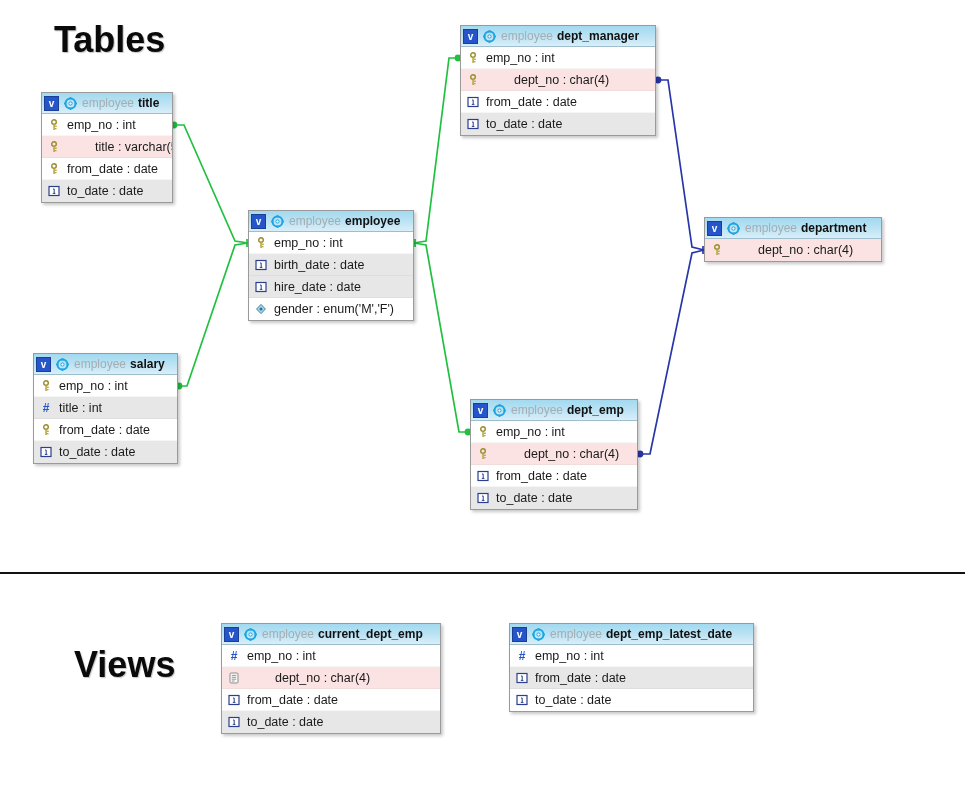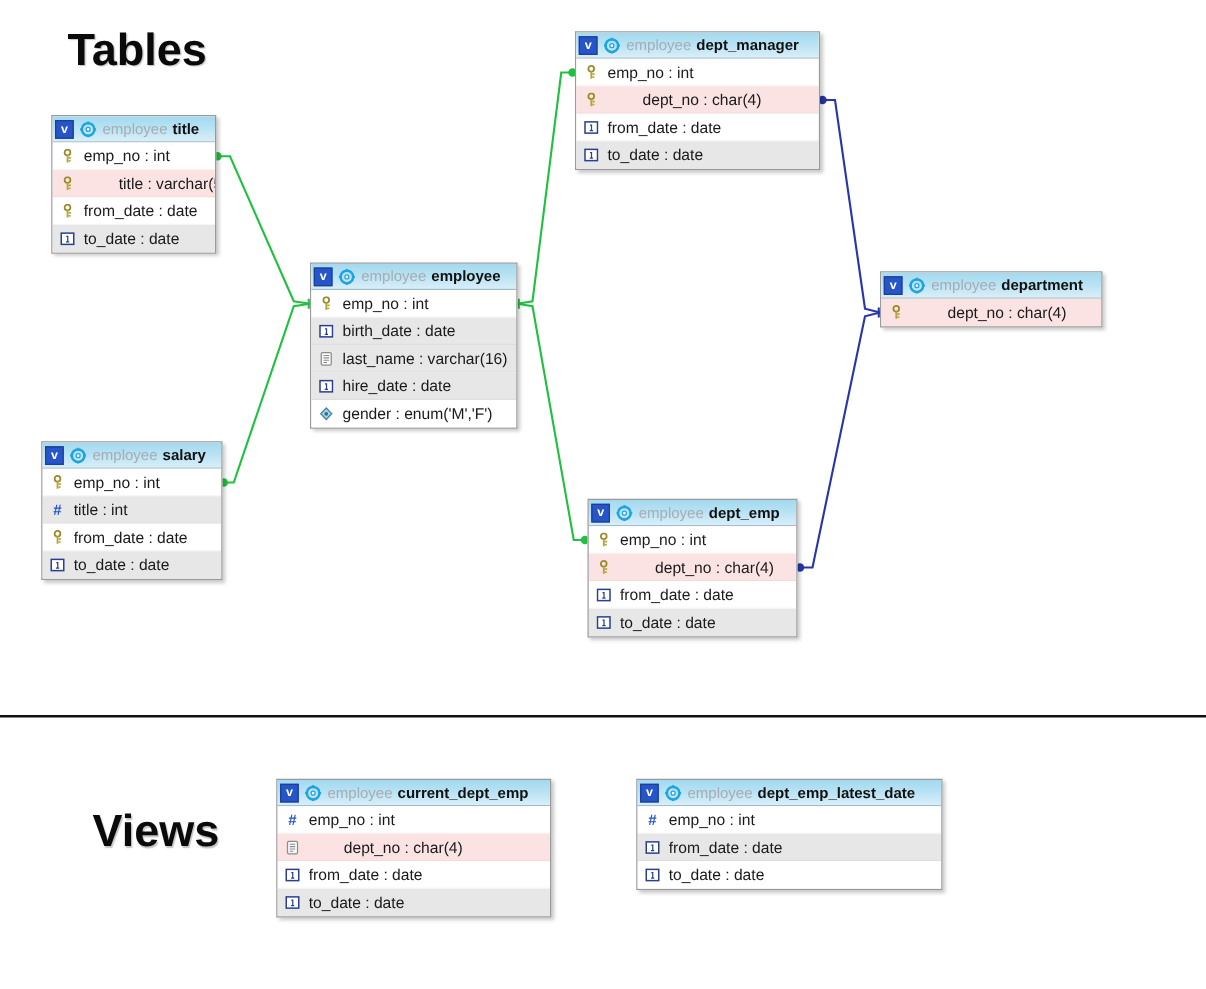--- a/index.html
+++ b/index.html
@@ -321,294 +321,282 @@
               <svg width="12" height="12" viewBox="0 0 12 12">
                 <rect x="1" y="1.5" width="10" height="9" fill="#ffffff" stroke="#2b3f8f" stroke-width="1.2"></rect>
                 <path d="M5 4 L6.2 4 L6.2 8.4 M4.8 8.4 L7.4 8.4" stroke="#2b3f8f" stroke-width="1" fill="none"></path>
               </svg>
             </span>
             <span class="col-label">birth_date : date</span>
           </div>
           <div class="ent-row row-grey">
             <span class="col-icon">
               <svg width="12" height="12" viewBox="0 0 12 12">
+                <rect x="1" y="1.5" width="10" height="9" fill="#ffffff" stroke="#2b3f8f" stroke-width="1.2"></rect>
+                <path d="M5 4 L6.2 4 L6.2 8.4 M4.8 8.4 L7.4 8.4" stroke="#2b3f8f" stroke-width="1" fill="none"></path>
+              </svg>
+            </span>
+            <span class="col-label">hire_date : date</span>
+          </div>
+          <div class="ent-row row-white">
+            <span class="col-icon">
+              <svg width="12" height="12" viewBox="0 0 12 12">
+                <polygon points="6,1.4 10.4,6 6,10.6 1.6,6" fill="#9fd8ef" stroke="#4a7f96" stroke-width="1"></polygon>
+                <circle cx="6" cy="6" r="1.5" fill="#2e6f8c"></circle>
+              </svg>
+            </span>
+            <span class="col-label">gender : enum('M','F')</span>
+          </div>
+        </div>
+      </div>
+      <div class="entity" style="left: 460px; top: 25px; width: 196px;">
+        <div class="ent-header">
+          <div class="vbadge">v</div>
+          <div class="gear">
+            <svg width="13" height="13" viewBox="0 0 13 13">
+              <circle cx="6.5" cy="6.5" r="5" fill="none" stroke="#1ea4e0" stroke-width="2"></circle>
+              <circle cx="6.5" cy="6.5" r="1.6" fill="#ffffff" stroke="#1ea4e0" stroke-width="1"></circle>
+              <rect x="5.7" y="0" width="1.6" height="2.2" fill="#1ea4e0"></rect>
+              <rect x="5.7" y="10.8" width="1.6" height="2.2" fill="#1ea4e0"></rect>
+              <rect x="0" y="5.7" width="2.2" height="1.6" fill="#1ea4e0"></rect>
+              <rect x="10.8" y="5.7" width="2.2" height="1.6" fill="#1ea4e0"></rect>
+            </svg>
+          </div>
+          <span class="schema-name">employee</span>
+          <span class="table-name">dept_manager</span>
+        </div>
+        <div class="ent-rows">
+          <div class="ent-row row-white">
+            <span class="col-icon">
+              <svg width="12" height="12" viewBox="0 0 12 12">
+                <circle cx="6" cy="3" r="2.3" fill="none" stroke="#9a8b2a" stroke-width="1.4"></circle>
+                <rect x="5.3" y="5" width="1.5" height="6" fill="#b5a43a"></rect>
+                <rect x="6.8" y="6.6" width="2" height="1.3" fill="#b5a43a"></rect>
+                <rect x="6.8" y="9" width="1.7" height="1.3" fill="#b5a43a"></rect>
+              </svg>
+            </span>
+            <span class="col-label">emp_no : int</span>
+          </div>
+          <div class="ent-row row-pink">
+            <span class="col-icon">
+              <svg width="12" height="12" viewBox="0 0 12 12">
+                <circle cx="6" cy="3" r="2.3" fill="none" stroke="#9a8b2a" stroke-width="1.4"></circle>
+                <rect x="5.3" y="5" width="1.5" height="6" fill="#b5a43a"></rect>
+                <rect x="6.8" y="6.6" width="2" height="1.3" fill="#b5a43a"></rect>
+                <rect x="6.8" y="9" width="1.7" height="1.3" fill="#b5a43a"></rect>
+              </svg>
+            </span>
+            <span class="col-label">dept_no : char(4)</span>
+          </div>
+          <div class="ent-row row-white">
+            <span class="col-icon">
+              <svg width="12" height="12" viewBox="0 0 12 12">
+                <rect x="1" y="1.5" width="10" height="9" fill="#ffffff" stroke="#2b3f8f" stroke-width="1.2"></rect>
+                <path d="M5 4 L6.2 4 L6.2 8.4 M4.8 8.4 L7.4 8.4" stroke="#2b3f8f" stroke-width="1" fill="none"></path>
+              </svg>
+            </span>
+            <span class="col-label">from_date : date</span>
+          </div>
+          <div class="ent-row row-grey">
+            <span class="col-icon">
+              <svg width="12" height="12" viewBox="0 0 12 12">
+                <rect x="1" y="1.5" width="10" height="9" fill="#ffffff" stroke="#2b3f8f" stroke-width="1.2"></rect>
+                <path d="M5 4 L6.2 4 L6.2 8.4 M4.8 8.4 L7.4 8.4" stroke="#2b3f8f" stroke-width="1" fill="none"></path>
+              </svg>
+            </span>
+            <span class="col-label">to_date : date</span>
+          </div>
+        </div>
+      </div>
+      <div class="entity" style="left: 470px; top: 399px; width: 168px;">
+        <div class="ent-header">
+          <div class="vbadge">v</div>
+          <div class="gear">
+            <svg width="13" height="13" viewBox="0 0 13 13">
+              <circle cx="6.5" cy="6.5" r="5" fill="none" stroke="#1ea4e0" stroke-width="2"></circle>
+              <circle cx="6.5" cy="6.5" r="1.6" fill="#ffffff" stroke="#1ea4e0" stroke-width="1"></circle>
+              <rect x="5.7" y="0" width="1.6" height="2.2" fill="#1ea4e0"></rect>
+              <rect x="5.7" y="10.8" width="1.6" height="2.2" fill="#1ea4e0"></rect>
+              <rect x="0" y="5.7" width="2.2" height="1.6" fill="#1ea4e0"></rect>
+              <rect x="10.8" y="5.7" width="2.2" height="1.6" fill="#1ea4e0"></rect>
+            </svg>
+          </div>
+          <span class="schema-name">employee</span>
+          <span class="table-name">dept_emp</span>
+        </div>
+        <div class="ent-rows">
+          <div class="ent-row row-white">
+            <span class="col-icon">
+              <svg width="12" height="12" viewBox="0 0 12 12">
+                <circle cx="6" cy="3" r="2.3" fill="none" stroke="#9a8b2a" stroke-width="1.4"></circle>
+                <rect x="5.3" y="5" width="1.5" height="6" fill="#b5a43a"></rect>
+                <rect x="6.8" y="6.6" width="2" height="1.3" fill="#b5a43a"></rect>
+                <rect x="6.8" y="9" width="1.7" height="1.3" fill="#b5a43a"></rect>
+              </svg>
+            </span>
+            <span class="col-label">emp_no : int</span>
+          </div>
+          <div class="ent-row row-pink">
+            <span class="col-icon">
+              <svg width="12" height="12" viewBox="0 0 12 12">
+                <circle cx="6" cy="3" r="2.3" fill="none" stroke="#9a8b2a" stroke-width="1.4"></circle>
+                <rect x="5.3" y="5" width="1.5" height="6" fill="#b5a43a"></rect>
+                <rect x="6.8" y="6.6" width="2" height="1.3" fill="#b5a43a"></rect>
+                <rect x="6.8" y="9" width="1.7" height="1.3" fill="#b5a43a"></rect>
+              </svg>
+            </span>
+            <span class="col-label">dept_no : char(4)</span>
+          </div>
+          <div class="ent-row row-white">
+            <span class="col-icon">
+              <svg width="12" height="12" viewBox="0 0 12 12">
+                <rect x="1" y="1.5" width="10" height="9" fill="#ffffff" stroke="#2b3f8f" stroke-width="1.2"></rect>
+                <path d="M5 4 L6.2 4 L6.2 8.4 M4.8 8.4 L7.4 8.4" stroke="#2b3f8f" stroke-width="1" fill="none"></path>
+              </svg>
+            </span>
+            <span class="col-label">from_date : date</span>
+          </div>
+          <div class="ent-row row-grey">
+            <span class="col-icon">
+              <svg width="12" height="12" viewBox="0 0 12 12">
+                <rect x="1" y="1.5" width="10" height="9" fill="#ffffff" stroke="#2b3f8f" stroke-width="1.2"></rect>
+                <path d="M5 4 L6.2 4 L6.2 8.4 M4.8 8.4 L7.4 8.4" stroke="#2b3f8f" stroke-width="1" fill="none"></path>
+              </svg>
+            </span>
+            <span class="col-label">to_date : date</span>
+          </div>
+        </div>
+      </div>
+      <div class="entity" style="left: 704px; top: 217px; width: 178px;">
+        <div class="ent-header">
+          <div class="vbadge">v</div>
+          <div class="gear">
+            <svg width="13" height="13" viewBox="0 0 13 13">
+              <circle cx="6.5" cy="6.5" r="5" fill="none" stroke="#1ea4e0" stroke-width="2"></circle>
+              <circle cx="6.5" cy="6.5" r="1.6" fill="#ffffff" stroke="#1ea4e0" stroke-width="1"></circle>
+              <rect x="5.7" y="0" width="1.6" height="2.2" fill="#1ea4e0"></rect>
+              <rect x="5.7" y="10.8" width="1.6" height="2.2" fill="#1ea4e0"></rect>
+              <rect x="0" y="5.7" width="2.2" height="1.6" fill="#1ea4e0"></rect>
+              <rect x="10.8" y="5.7" width="2.2" height="1.6" fill="#1ea4e0"></rect>
+            </svg>
+          </div>
+          <span class="schema-name">employee</span>
+          <span class="table-name">department</span>
+        </div>
+        <div class="ent-rows">
+          <div class="ent-row row-pink">
+            <span class="col-icon">
+              <svg width="12" height="12" viewBox="0 0 12 12">
+                <circle cx="6" cy="3" r="2.3" fill="none" stroke="#9a8b2a" stroke-width="1.4"></circle>
+                <rect x="5.3" y="5" width="1.5" height="6" fill="#b5a43a"></rect>
+                <rect x="6.8" y="6.6" width="2" height="1.3" fill="#b5a43a"></rect>
+                <rect x="6.8" y="9" width="1.7" height="1.3" fill="#b5a43a"></rect>
+              </svg>
+            </span>
+            <span class="col-label">dept_no : char(4)</span>
+          </div>
+        </div>
+      </div>
+      <div class="entity" style="left: 221px; top: 623px; width: 220px;">
+        <div class="ent-header">
+          <div class="vbadge">v</div>
+          <div class="gear">
+            <svg width="13" height="13" viewBox="0 0 13 13">
+              <circle cx="6.5" cy="6.5" r="5" fill="none" stroke="#1ea4e0" stroke-width="2"></circle>
+              <circle cx="6.5" cy="6.5" r="1.6" fill="#ffffff" stroke="#1ea4e0" stroke-width="1"></circle>
+              <rect x="5.7" y="0" width="1.6" height="2.2" fill="#1ea4e0"></rect>
+              <rect x="5.7" y="10.8" width="1.6" height="2.2" fill="#1ea4e0"></rect>
+              <rect x="0" y="5.7" width="2.2" height="1.6" fill="#1ea4e0"></rect>
+              <rect x="10.8" y="5.7" width="2.2" height="1.6" fill="#1ea4e0"></rect>
+            </svg>
+          </div>
+          <span class="schema-name">employee</span>
+          <span class="table-name">current_dept_emp</span>
+        </div>
+        <div class="ent-rows">
+          <div class="ent-row row-white">
+            <span class="col-icon">
+              <svg width="12" height="12" viewBox="0 0 12 12">
+                <text x="6" y="10" text-anchor="middle" font-family="Liberation Sans, sans-serif" font-size="12" font-weight="bold" fill="#2555c8">#</text>
+              </svg>
+            </span>
+            <span class="col-label">emp_no : int</span>
+          </div>
+          <div class="ent-row row-pink">
+            <span class="col-icon">
+              <svg width="12" height="12" viewBox="0 0 12 12">
                 <rect x="2" y="1" width="8" height="10" rx="1" fill="#fafafa" stroke="#8d8d8d" stroke-width="1"></rect>
                 <line x1="3.8" y1="3.4" x2="8.2" y2="3.4" stroke="#8d8d8d" stroke-width="0.9"></line>
                 <line x1="3.8" y1="5.3" x2="8.2" y2="5.3" stroke="#8d8d8d" stroke-width="0.9"></line>
                 <line x1="3.8" y1="7.2" x2="8.2" y2="7.2" stroke="#8d8d8d" stroke-width="0.9"></line>
                 <line x1="3.8" y1="9.0" x2="6.6" y2="9.0" stroke="#8d8d8d" stroke-width="0.9"></line>
               </svg>
             </span>
-            <span class="col-label">last_name : varchar(16)</span>
-          </div>
-          <div class="ent-row row-grey">
-            <span class="col-icon">
-              <svg width="12" height="12" viewBox="0 0 12 12">
-                <rect x="1" y="1.5" width="10" height="9" fill="#ffffff" stroke="#2b3f8f" stroke-width="1.2"></rect>
-                <path d="M5 4 L6.2 4 L6.2 8.4 M4.8 8.4 L7.4 8.4" stroke="#2b3f8f" stroke-width="1" fill="none"></path>
-              </svg>
-            </span>
-            <span class="col-label">hire_date : date</span>
-          </div>
-          <div class="ent-row row-white">
-            <span class="col-icon">
-              <svg width="12" height="12" viewBox="0 0 12 12">
-                <polygon points="6,1.4 10.4,6 6,10.6 1.6,6" fill="#9fd8ef" stroke="#4a7f96" stroke-width="1"></polygon>
-                <circle cx="6" cy="6" r="1.5" fill="#2e6f8c"></circle>
-              </svg>
-            </span>
-            <span class="col-label">gender : enum('M','F')</span>
-          </div>
-        </div>
-      </div>
-      <div class="entity" style="left: 460px; top: 25px; width: 196px;">
-        <div class="ent-header">
-          <div class="vbadge">v</div>
-          <div class="gear">
-            <svg width="13" height="13" viewBox="0 0 13 13">
-              <circle cx="6.5" cy="6.5" r="5" fill="none" stroke="#1ea4e0" stroke-width="2"></circle>
-              <circle cx="6.5" cy="6.5" r="1.6" fill="#ffffff" stroke="#1ea4e0" stroke-width="1"></circle>
-              <rect x="5.7" y="0" width="1.6" height="2.2" fill="#1ea4e0"></rect>
-              <rect x="5.7" y="10.8" width="1.6" height="2.2" fill="#1ea4e0"></rect>
-              <rect x="0" y="5.7" width="2.2" height="1.6" fill="#1ea4e0"></rect>
-              <rect x="10.8" y="5.7" width="2.2" height="1.6" fill="#1ea4e0"></rect>
-            </svg>
-          </div>
-          <span class="schema-name">employee</span>
-          <span class="table-name">dept_manager</span>
-        </div>
-        <div class="ent-rows">
-          <div class="ent-row row-white">
-            <span class="col-icon">
-              <svg width="12" height="12" viewBox="0 0 12 12">
-                <circle cx="6" cy="3" r="2.3" fill="none" stroke="#9a8b2a" stroke-width="1.4"></circle>
-                <rect x="5.3" y="5" width="1.5" height="6" fill="#b5a43a"></rect>
-                <rect x="6.8" y="6.6" width="2" height="1.3" fill="#b5a43a"></rect>
-                <rect x="6.8" y="9" width="1.7" height="1.3" fill="#b5a43a"></rect>
+            <span class="col-label">dept_no : char(4)</span>
+          </div>
+          <div class="ent-row row-white">
+            <span class="col-icon">
+              <svg width="12" height="12" viewBox="0 0 12 12">
+                <rect x="1" y="1.5" width="10" height="9" fill="#ffffff" stroke="#2b3f8f" stroke-width="1.2"></rect>
+                <path d="M5 4 L6.2 4 L6.2 8.4 M4.8 8.4 L7.4 8.4" stroke="#2b3f8f" stroke-width="1" fill="none"></path>
+              </svg>
+            </span>
+            <span class="col-label">from_date : date</span>
+          </div>
+          <div class="ent-row row-grey">
+            <span class="col-icon">
+              <svg width="12" height="12" viewBox="0 0 12 12">
+                <rect x="1" y="1.5" width="10" height="9" fill="#ffffff" stroke="#2b3f8f" stroke-width="1.2"></rect>
+                <path d="M5 4 L6.2 4 L6.2 8.4 M4.8 8.4 L7.4 8.4" stroke="#2b3f8f" stroke-width="1" fill="none"></path>
+              </svg>
+            </span>
+            <span class="col-label">to_date : date</span>
+          </div>
+        </div>
+      </div>
+      <div class="entity" style="left: 509px; top: 623px; width: 245px;">
+        <div class="ent-header">
+          <div class="vbadge">v</div>
+          <div class="gear">
+            <svg width="13" height="13" viewBox="0 0 13 13">
+              <circle cx="6.5" cy="6.5" r="5" fill="none" stroke="#1ea4e0" stroke-width="2"></circle>
+              <circle cx="6.5" cy="6.5" r="1.6" fill="#ffffff" stroke="#1ea4e0" stroke-width="1"></circle>
+              <rect x="5.7" y="0" width="1.6" height="2.2" fill="#1ea4e0"></rect>
+              <rect x="5.7" y="10.8" width="1.6" height="2.2" fill="#1ea4e0"></rect>
+              <rect x="0" y="5.7" width="2.2" height="1.6" fill="#1ea4e0"></rect>
+              <rect x="10.8" y="5.7" width="2.2" height="1.6" fill="#1ea4e0"></rect>
+            </svg>
+          </div>
+          <span class="schema-name">employee</span>
+          <span class="table-name">dept_emp_latest_date</span>
+        </div>
+        <div class="ent-rows">
+          <div class="ent-row row-white">
+            <span class="col-icon">
+              <svg width="12" height="12" viewBox="0 0 12 12">
+                <text x="6" y="10" text-anchor="middle" font-family="Liberation Sans, sans-serif" font-size="12" font-weight="bold" fill="#2555c8">#</text>
               </svg>
             </span>
             <span class="col-label">emp_no : int</span>
           </div>
-          <div class="ent-row row-pink">
-            <span class="col-icon">
-              <svg width="12" height="12" viewBox="0 0 12 12">
-                <circle cx="6" cy="3" r="2.3" fill="none" stroke="#9a8b2a" stroke-width="1.4"></circle>
-                <rect x="5.3" y="5" width="1.5" height="6" fill="#b5a43a"></rect>
-                <rect x="6.8" y="6.6" width="2" height="1.3" fill="#b5a43a"></rect>
-                <rect x="6.8" y="9" width="1.7" height="1.3" fill="#b5a43a"></rect>
-              </svg>
-            </span>
-            <span class="col-label">dept_no : char(4)</span>
-          </div>
-          <div class="ent-row row-white">
+          <div class="ent-row row-grey">
             <span class="col-icon">
               <svg width="12" height="12" viewBox="0 0 12 12">
                 <rect x="1" y="1.5" width="10" height="9" fill="#ffffff" stroke="#2b3f8f" stroke-width="1.2"></rect>
                 <path d="M5 4 L6.2 4 L6.2 8.4 M4.8 8.4 L7.4 8.4" stroke="#2b3f8f" stroke-width="1" fill="none"></path>
               </svg>
             </span>
             <span class="col-label">from_date : date</span>
           </div>
-          <div class="ent-row row-grey">
+          <div class="ent-row row-white">
             <span class="col-icon">
               <svg width="12" height="12" viewBox="0 0 12 12">
                 <rect x="1" y="1.5" width="10" height="9" fill="#ffffff" stroke="#2b3f8f" stroke-width="1.2"></rect>
                 <path d="M5 4 L6.2 4 L6.2 8.4 M4.8 8.4 L7.4 8.4" stroke="#2b3f8f" stroke-width="1" fill="none"></path>
               </svg>
             </span>
             <span class="col-label">to_date : date</span>
           </div>
         </div>
       </div>
-      <div class="entity" style="left: 470px; top: 399px; width: 168px;">
-        <div class="ent-header">
-          <div class="vbadge">v</div>
-          <div class="gear">
-            <svg width="13" height="13" viewBox="0 0 13 13">
-              <circle cx="6.5" cy="6.5" r="5" fill="none" stroke="#1ea4e0" stroke-width="2"></circle>
-              <circle cx="6.5" cy="6.5" r="1.6" fill="#ffffff" stroke="#1ea4e0" stroke-width="1"></circle>
-              <rect x="5.7" y="0" width="1.6" height="2.2" fill="#1ea4e0"></rect>
-              <rect x="5.7" y="10.8" width="1.6" height="2.2" fill="#1ea4e0"></rect>
-              <rect x="0" y="5.7" width="2.2" height="1.6" fill="#1ea4e0"></rect>
-              <rect x="10.8" y="5.7" width="2.2" height="1.6" fill="#1ea4e0"></rect>
-            </svg>
-          </div>
-          <span class="schema-name">employee</span>
-          <span class="table-name">dept_emp</span>
-        </div>
-        <div class="ent-rows">
-          <div class="ent-row row-white">
-            <span class="col-icon">
-              <svg width="12" height="12" viewBox="0 0 12 12">
-                <circle cx="6" cy="3" r="2.3" fill="none" stroke="#9a8b2a" stroke-width="1.4"></circle>
-                <rect x="5.3" y="5" width="1.5" height="6" fill="#b5a43a"></rect>
-                <rect x="6.8" y="6.6" width="2" height="1.3" fill="#b5a43a"></rect>
-                <rect x="6.8" y="9" width="1.7" height="1.3" fill="#b5a43a"></rect>
-              </svg>
-            </span>
-            <span class="col-label">emp_no : int</span>
-          </div>
-          <div class="ent-row row-pink">
-            <span class="col-icon">
-              <svg width="12" height="12" viewBox="0 0 12 12">
-                <circle cx="6" cy="3" r="2.3" fill="none" stroke="#9a8b2a" stroke-width="1.4"></circle>
-                <rect x="5.3" y="5" width="1.5" height="6" fill="#b5a43a"></rect>
-                <rect x="6.8" y="6.6" width="2" height="1.3" fill="#b5a43a"></rect>
-                <rect x="6.8" y="9" width="1.7" height="1.3" fill="#b5a43a"></rect>
-              </svg>
-            </span>
-            <span class="col-label">dept_no : char(4)</span>
-          </div>
-          <div class="ent-row row-white">
-            <span class="col-icon">
-              <svg width="12" height="12" viewBox="0 0 12 12">
-                <rect x="1" y="1.5" width="10" height="9" fill="#ffffff" stroke="#2b3f8f" stroke-width="1.2"></rect>
-                <path d="M5 4 L6.2 4 L6.2 8.4 M4.8 8.4 L7.4 8.4" stroke="#2b3f8f" stroke-width="1" fill="none"></path>
-              </svg>
-            </span>
-            <span class="col-label">from_date : date</span>
-          </div>
-          <div class="ent-row row-grey">
-            <span class="col-icon">
-              <svg width="12" height="12" viewBox="0 0 12 12">
-                <rect x="1" y="1.5" width="10" height="9" fill="#ffffff" stroke="#2b3f8f" stroke-width="1.2"></rect>
-                <path d="M5 4 L6.2 4 L6.2 8.4 M4.8 8.4 L7.4 8.4" stroke="#2b3f8f" stroke-width="1" fill="none"></path>
-              </svg>
-            </span>
-            <span class="col-label">to_date : date</span>
-          </div>
-        </div>
-      </div>
-      <div class="entity" style="left: 704px; top: 217px; width: 178px;">
-        <div class="ent-header">
-          <div class="vbadge">v</div>
-          <div class="gear">
-            <svg width="13" height="13" viewBox="0 0 13 13">
-              <circle cx="6.5" cy="6.5" r="5" fill="none" stroke="#1ea4e0" stroke-width="2"></circle>
-              <circle cx="6.5" cy="6.5" r="1.6" fill="#ffffff" stroke="#1ea4e0" stroke-width="1"></circle>
-              <rect x="5.7" y="0" width="1.6" height="2.2" fill="#1ea4e0"></rect>
-              <rect x="5.7" y="10.8" width="1.6" height="2.2" fill="#1ea4e0"></rect>
-              <rect x="0" y="5.7" width="2.2" height="1.6" fill="#1ea4e0"></rect>
-              <rect x="10.8" y="5.7" width="2.2" height="1.6" fill="#1ea4e0"></rect>
-            </svg>
-          </div>
-          <span class="schema-name">employee</span>
-          <span class="table-name">department</span>
-        </div>
-        <div class="ent-rows">
-          <div class="ent-row row-pink">
-            <span class="col-icon">
-              <svg width="12" height="12" viewBox="0 0 12 12">
-                <circle cx="6" cy="3" r="2.3" fill="none" stroke="#9a8b2a" stroke-width="1.4"></circle>
-                <rect x="5.3" y="5" width="1.5" height="6" fill="#b5a43a"></rect>
-                <rect x="6.8" y="6.6" width="2" height="1.3" fill="#b5a43a"></rect>
-                <rect x="6.8" y="9" width="1.7" height="1.3" fill="#b5a43a"></rect>
-              </svg>
-            </span>
-            <span class="col-label">dept_no : char(4)</span>
-          </div>
-        </div>
-      </div>
-      <div class="entity" style="left: 221px; top: 623px; width: 220px;">
-        <div class="ent-header">
-          <div class="vbadge">v</div>
-          <div class="gear">
-            <svg width="13" height="13" viewBox="0 0 13 13">
-              <circle cx="6.5" cy="6.5" r="5" fill="none" stroke="#1ea4e0" stroke-width="2"></circle>
-              <circle cx="6.5" cy="6.5" r="1.6" fill="#ffffff" stroke="#1ea4e0" stroke-width="1"></circle>
-              <rect x="5.7" y="0" width="1.6" height="2.2" fill="#1ea4e0"></rect>
-              <rect x="5.7" y="10.8" width="1.6" height="2.2" fill="#1ea4e0"></rect>
-              <rect x="0" y="5.7" width="2.2" height="1.6" fill="#1ea4e0"></rect>
-              <rect x="10.8" y="5.7" width="2.2" height="1.6" fill="#1ea4e0"></rect>
-            </svg>
-          </div>
-          <span class="schema-name">employee</span>
-          <span class="table-name">current_dept_emp</span>
-        </div>
-        <div class="ent-rows">
-          <div class="ent-row row-white">
-            <span class="col-icon">
-              <svg width="12" height="12" viewBox="0 0 12 12">
-                <text x="6" y="10" text-anchor="middle" font-family="Liberation Sans, sans-serif" font-size="12" font-weight="bold" fill="#2555c8">#</text>
-              </svg>
-            </span>
-            <span class="col-label">emp_no : int</span>
-          </div>
-          <div class="ent-row row-pink">
-            <span class="col-icon">
-              <svg width="12" height="12" viewBox="0 0 12 12">
-                <rect x="2" y="1" width="8" height="10" rx="1" fill="#fafafa" stroke="#8d8d8d" stroke-width="1"></rect>
-                <line x1="3.8" y1="3.4" x2="8.2" y2="3.4" stroke="#8d8d8d" stroke-width="0.9"></line>
-                <line x1="3.8" y1="5.3" x2="8.2" y2="5.3" stroke="#8d8d8d" stroke-width="0.9"></line>
-                <line x1="3.8" y1="7.2" x2="8.2" y2="7.2" stroke="#8d8d8d" stroke-width="0.9"></line>
-                <line x1="3.8" y1="9.0" x2="6.6" y2="9.0" stroke="#8d8d8d" stroke-width="0.9"></line>
-              </svg>
-            </span>
-            <span class="col-label">dept_no : char(4)</span>
-          </div>
-          <div class="ent-row row-white">
-            <span class="col-icon">
-              <svg width="12" height="12" viewBox="0 0 12 12">
-                <rect x="1" y="1.5" width="10" height="9" fill="#ffffff" stroke="#2b3f8f" stroke-width="1.2"></rect>
-                <path d="M5 4 L6.2 4 L6.2 8.4 M4.8 8.4 L7.4 8.4" stroke="#2b3f8f" stroke-width="1" fill="none"></path>
-              </svg>
-            </span>
-            <span class="col-label">from_date : date</span>
-          </div>
-          <div class="ent-row row-grey">
-            <span class="col-icon">
-              <svg width="12" height="12" viewBox="0 0 12 12">
-                <rect x="1" y="1.5" width="10" height="9" fill="#ffffff" stroke="#2b3f8f" stroke-width="1.2"></rect>
-                <path d="M5 4 L6.2 4 L6.2 8.4 M4.8 8.4 L7.4 8.4" stroke="#2b3f8f" stroke-width="1" fill="none"></path>
-              </svg>
-            </span>
-            <span class="col-label">to_date : date</span>
-          </div>
-        </div>
-      </div>
-      <div class="entity" style="left: 509px; top: 623px; width: 245px;">
-        <div class="ent-header">
-          <div class="vbadge">v</div>
-          <div class="gear">
-            <svg width="13" height="13" viewBox="0 0 13 13">
-              <circle cx="6.5" cy="6.5" r="5" fill="none" stroke="#1ea4e0" stroke-width="2"></circle>
-              <circle cx="6.5" cy="6.5" r="1.6" fill="#ffffff" stroke="#1ea4e0" stroke-width="1"></circle>
-              <rect x="5.7" y="0" width="1.6" height="2.2" fill="#1ea4e0"></rect>
-              <rect x="5.7" y="10.8" width="1.6" height="2.2" fill="#1ea4e0"></rect>
-              <rect x="0" y="5.7" width="2.2" height="1.6" fill="#1ea4e0"></rect>
-              <rect x="10.8" y="5.7" width="2.2" height="1.6" fill="#1ea4e0"></rect>
-            </svg>
-          </div>
-          <span class="schema-name">employee</span>
-          <span class="table-name">dept_emp_latest_date</span>
-        </div>
-        <div class="ent-rows">
-          <div class="ent-row row-white">
-            <span class="col-icon">
-              <svg width="12" height="12" viewBox="0 0 12 12">
-                <text x="6" y="10" text-anchor="middle" font-family="Liberation Sans, sans-serif" font-size="12" font-weight="bold" fill="#2555c8">#</text>
-              </svg>
-            </span>
-            <span class="col-label">emp_no : int</span>
-          </div>
-          <div class="ent-row row-grey">
-            <span class="col-icon">
-              <svg width="12" height="12" viewBox="0 0 12 12">
-                <rect x="1" y="1.5" width="10" height="9" fill="#ffffff" stroke="#2b3f8f" stroke-width="1.2"></rect>
-                <path d="M5 4 L6.2 4 L6.2 8.4 M4.8 8.4 L7.4 8.4" stroke="#2b3f8f" stroke-width="1" fill="none"></path>
-              </svg>
-            </span>
-            <span class="col-label">from_date : date</span>
-          </div>
-          <div class="ent-row row-white">
-            <span class="col-icon">
-              <svg width="12" height="12" viewBox="0 0 12 12">
-                <rect x="1" y="1.5" width="10" height="9" fill="#ffffff" stroke="#2b3f8f" stroke-width="1.2"></rect>
-                <path d="M5 4 L6.2 4 L6.2 8.4 M4.8 8.4 L7.4 8.4" stroke="#2b3f8f" stroke-width="1" fill="none"></path>
-              </svg>
-            </span>
-            <span class="col-label">to_date : date</span>
-          </div>
-        </div>
-      </div>
     </div>
 
 </div>
 
 </body></html>

